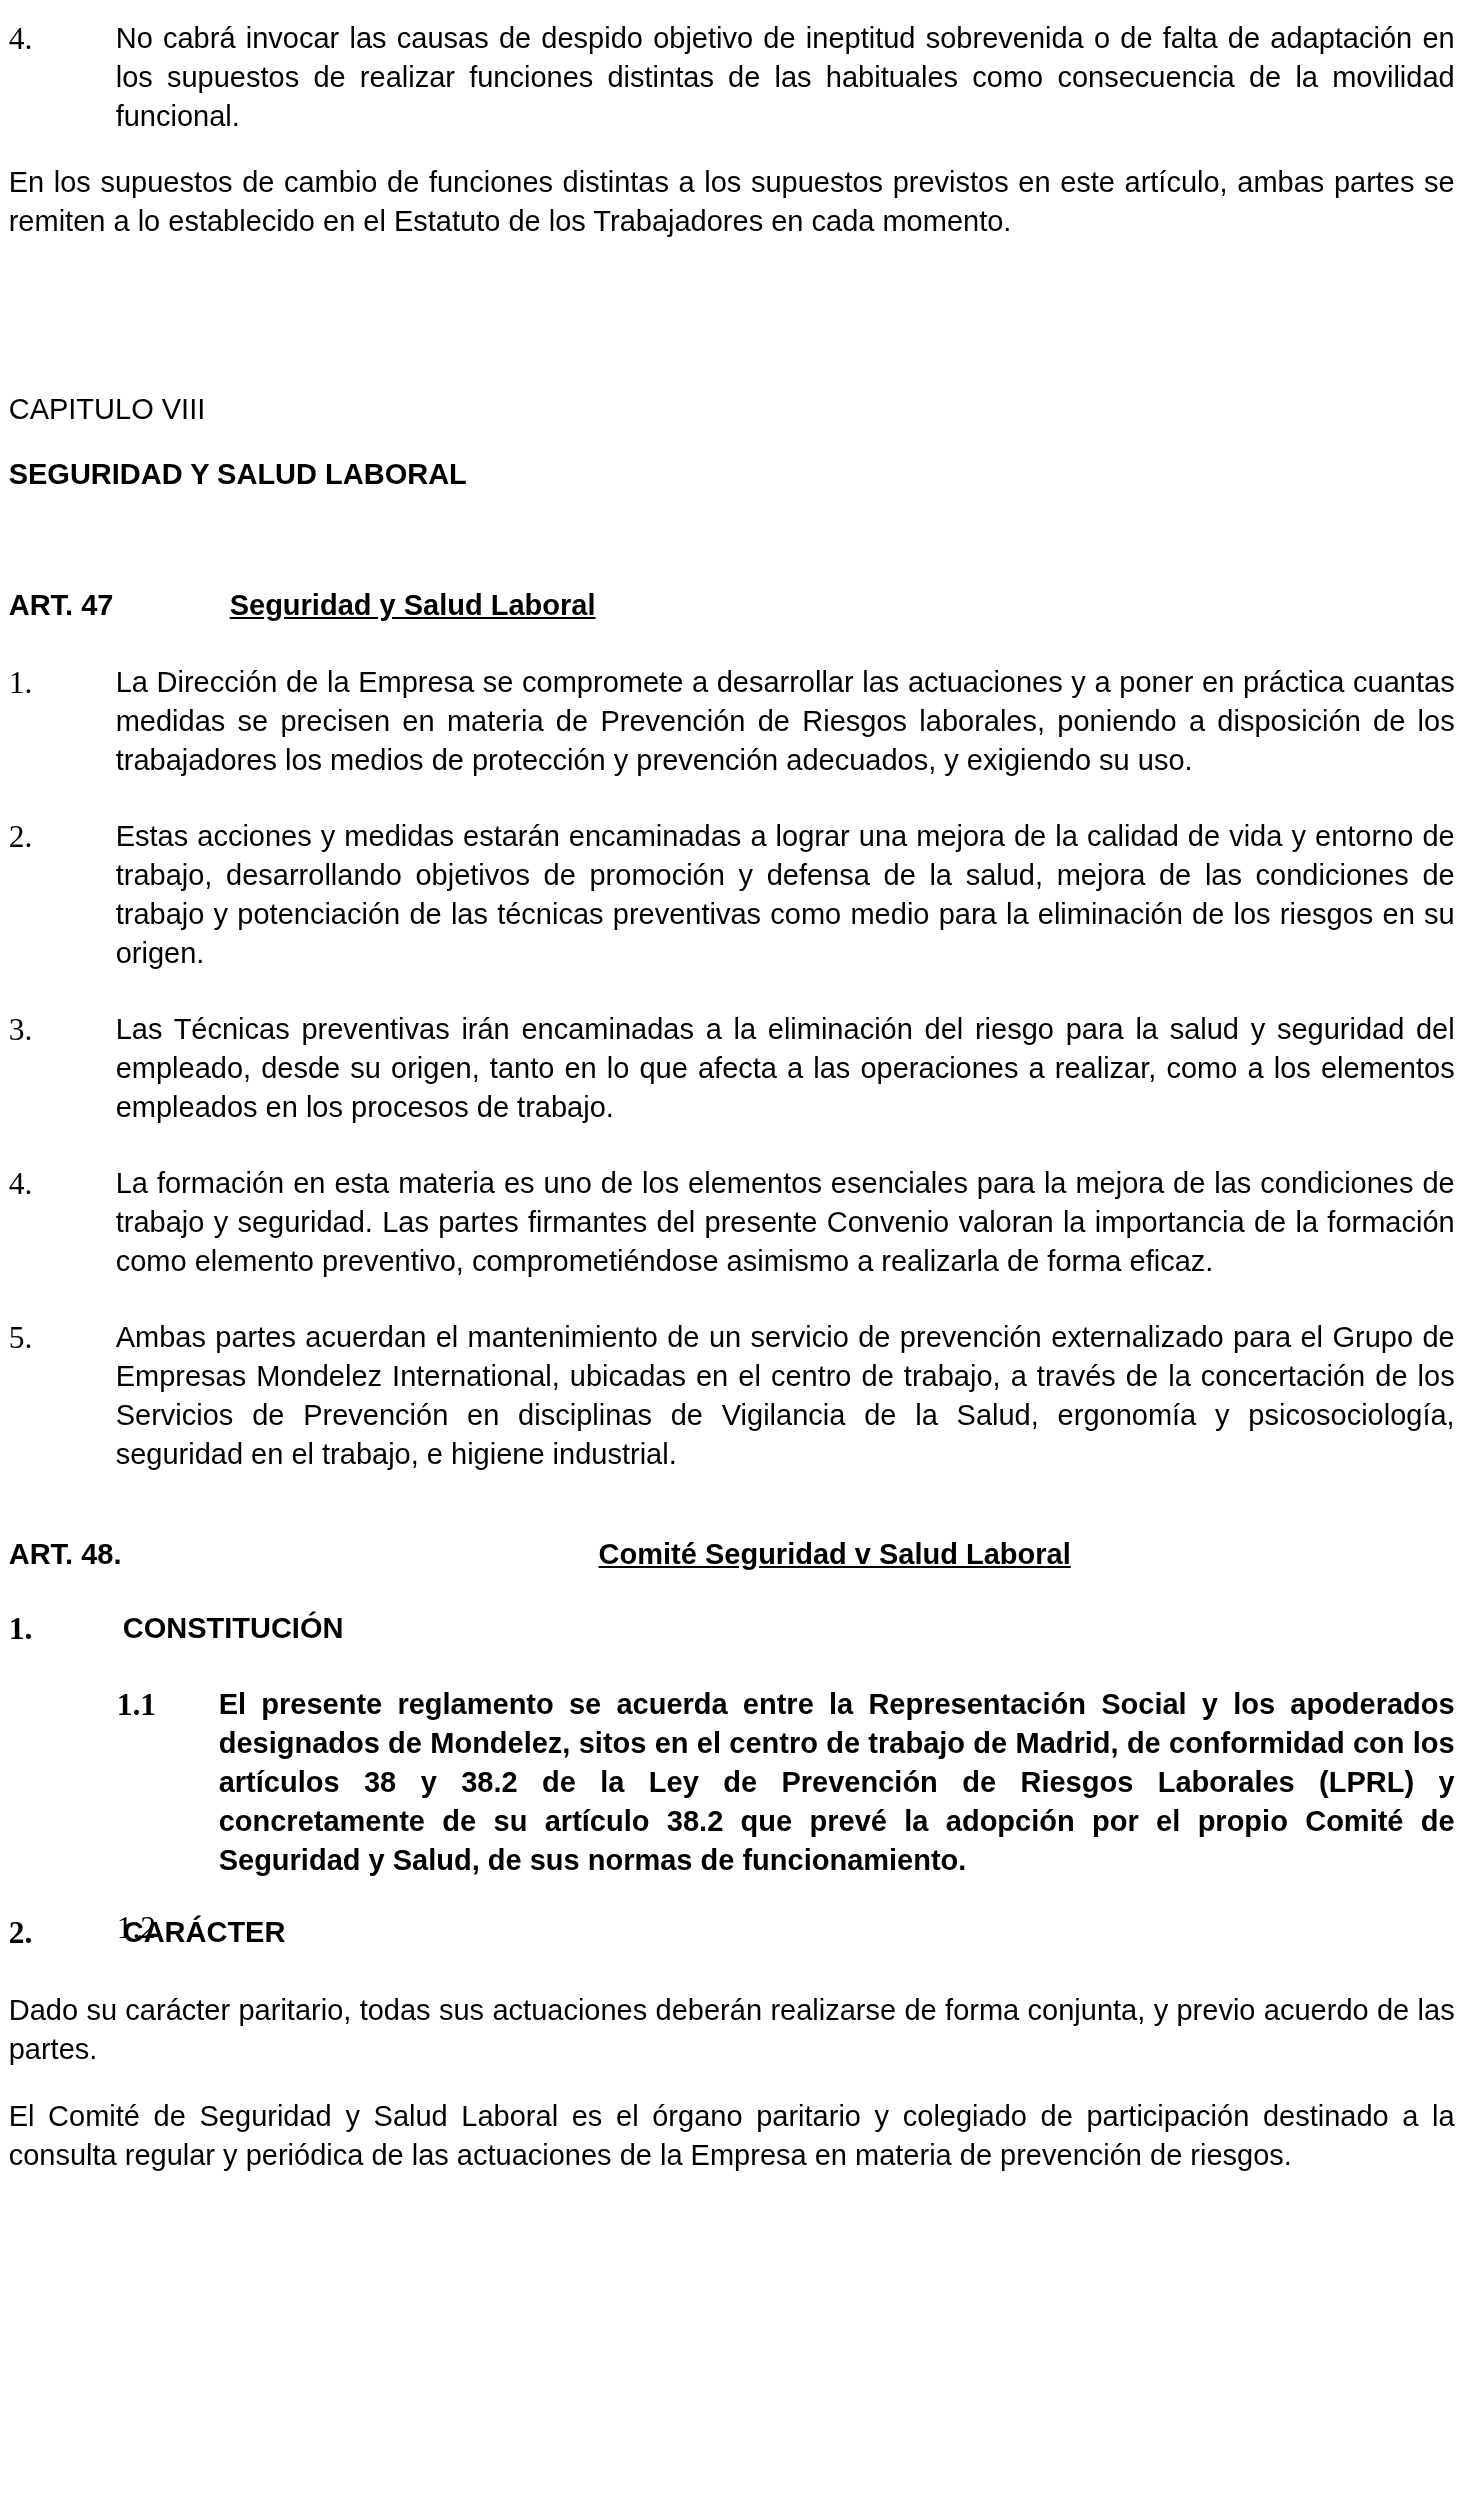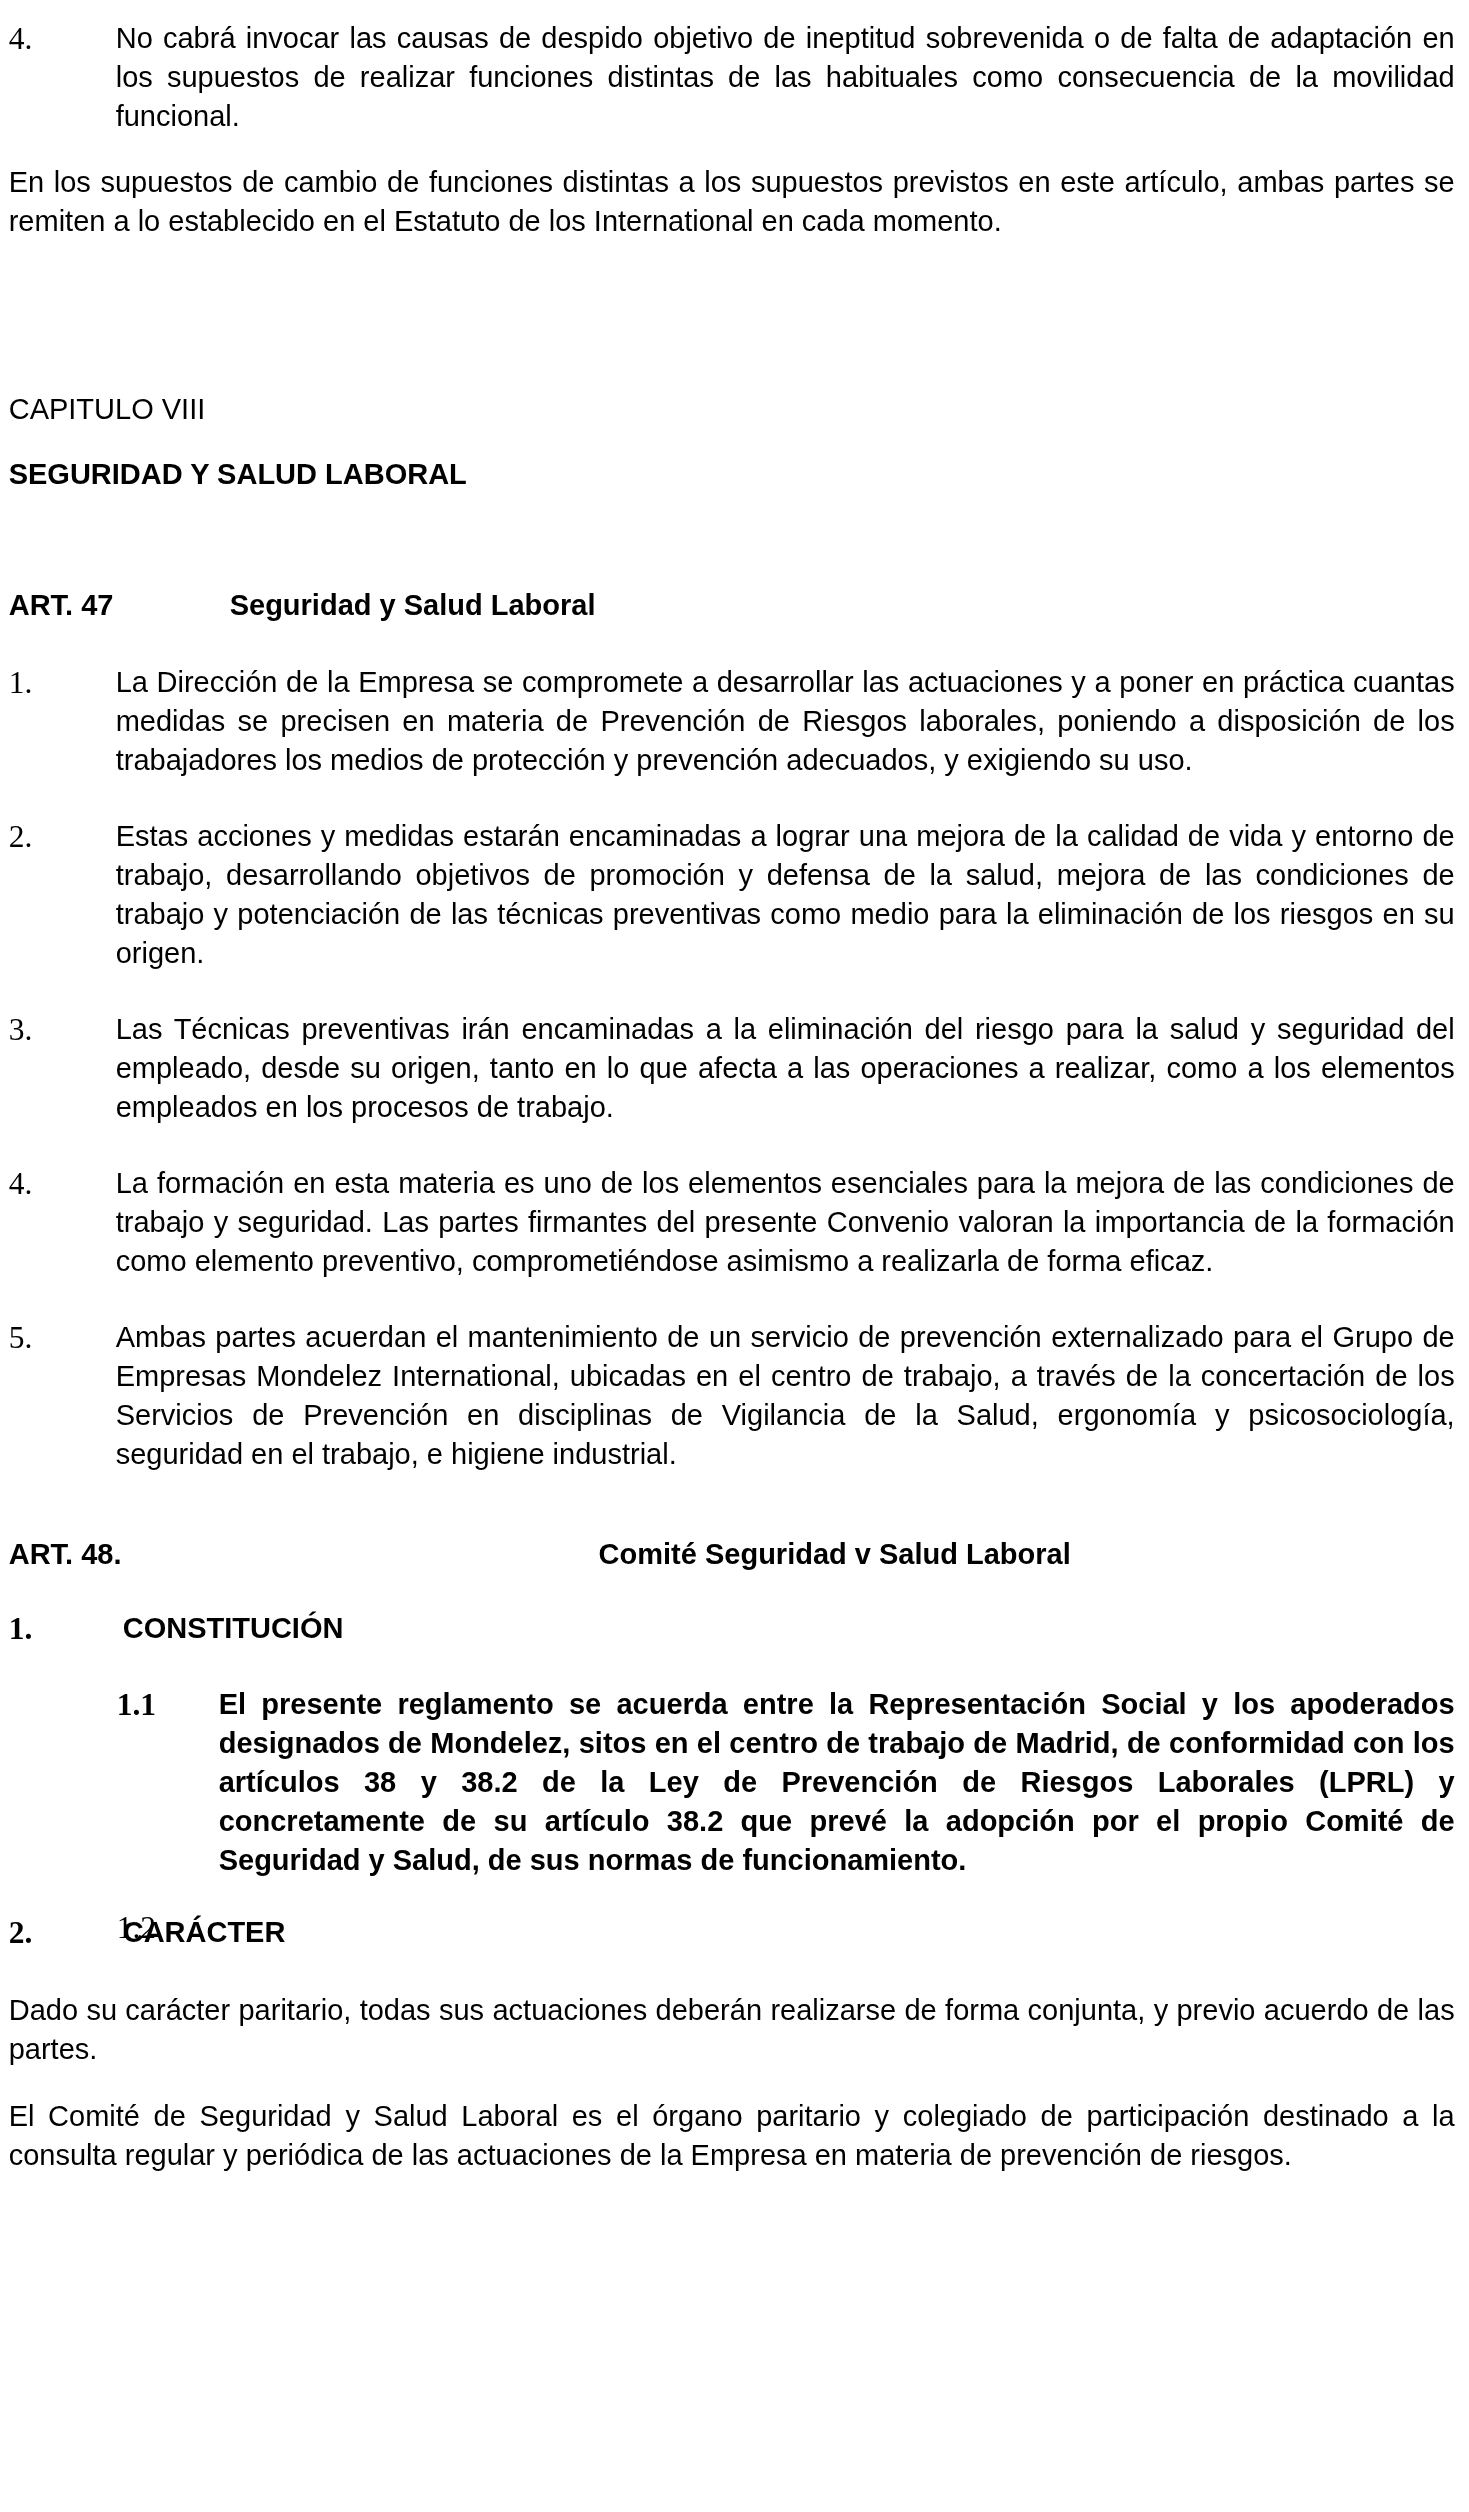--- a/index.html
+++ b/index.html
@@ -46,20 +46,21 @@
   }
   .sub .num { left: 108px; }
   
   .center { }
   .bold { font-weight: bold; }
   
   .art {
     position: relative;
     font-weight: bold;
     padding-left: 221px;
+    text-decoration: underline;
   }
   .art.art48 { padding-left: 206px; text-align: center; }
   .artnum {
     position: absolute;
     left: 0;
     top: 0;
   }
   
   .sec {
     position: relative;
@@ -71,21 +72,21 @@
 </head>
 <body>
 
 <div class="doc">
 
   <div class="item">
     <span class="num">4.</span>
     <span>No cabrá invocar las causas de despido objetivo de ineptitud sobrevenida o de falta de adaptación en los supuestos de realizar funciones distintas de las habituales como consecuencia de la movilidad funcional.</span>
   </div>
 
-  <div class="justify" style="margin-top:27px;">En los supuestos de cambio de funciones distintas a los supuestos previstos en este artículo, ambas partes se remiten a lo establecido en el Estatuto de los International en cada momento.</div>
+  <div class="justify" style="margin-top:27px;">En los supuestos de cambio de funciones distintas a los supuestos previstos en este artículo, ambas partes se remiten a lo establecido en el Estatuto de los Trabajadores en cada momento.</div>
 
   <div class="center" style="margin-top:149px;">CAPITULO VIII</div>
   <div class="center bold" style="margin-top:26px;">SEGURIDAD Y SALUD LABORAL</div>
 
   <div class="art" style="margin-top:92px;">
     <span class="artnum">ART. 47</span>
     <span>Seguridad y Salud Laboral</span>
   </div>
 
   <div class="item" style="margin-top:38px;">

